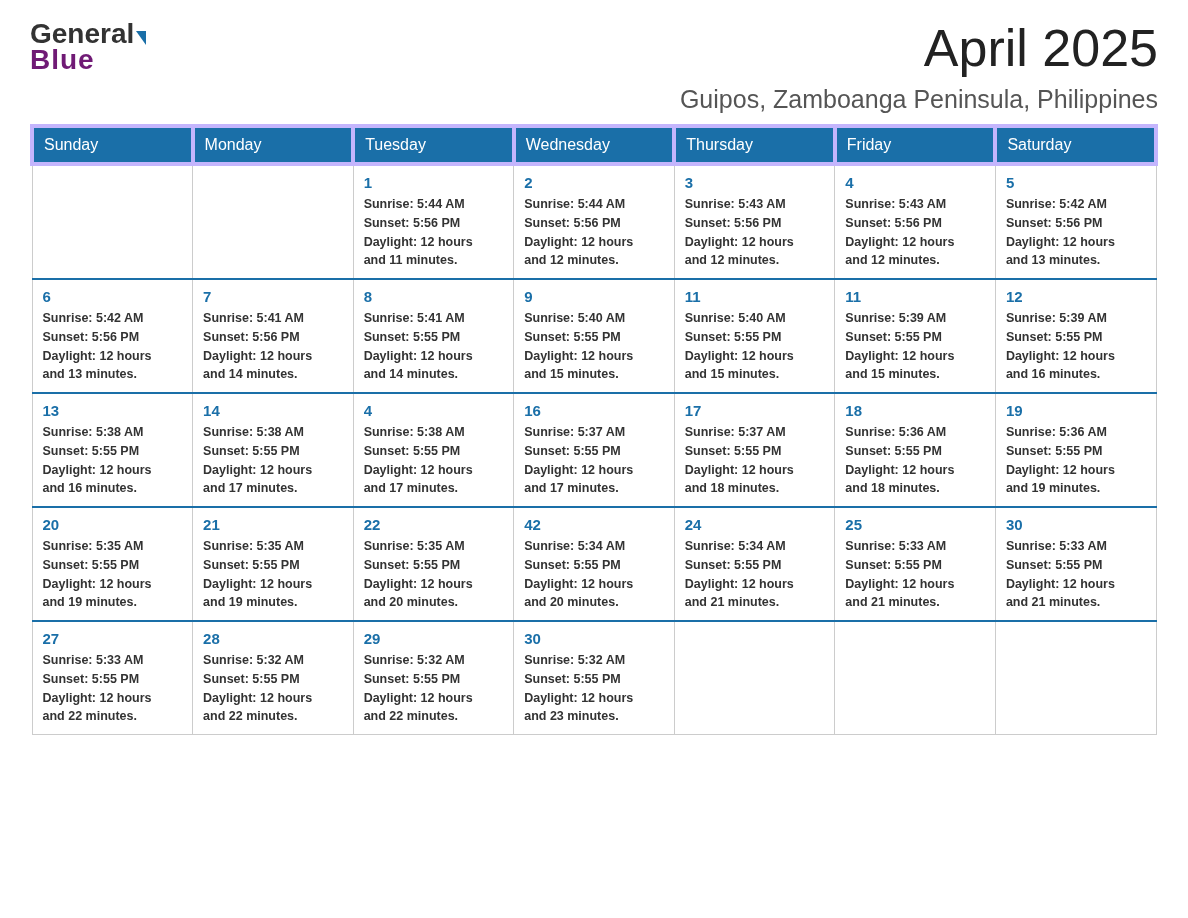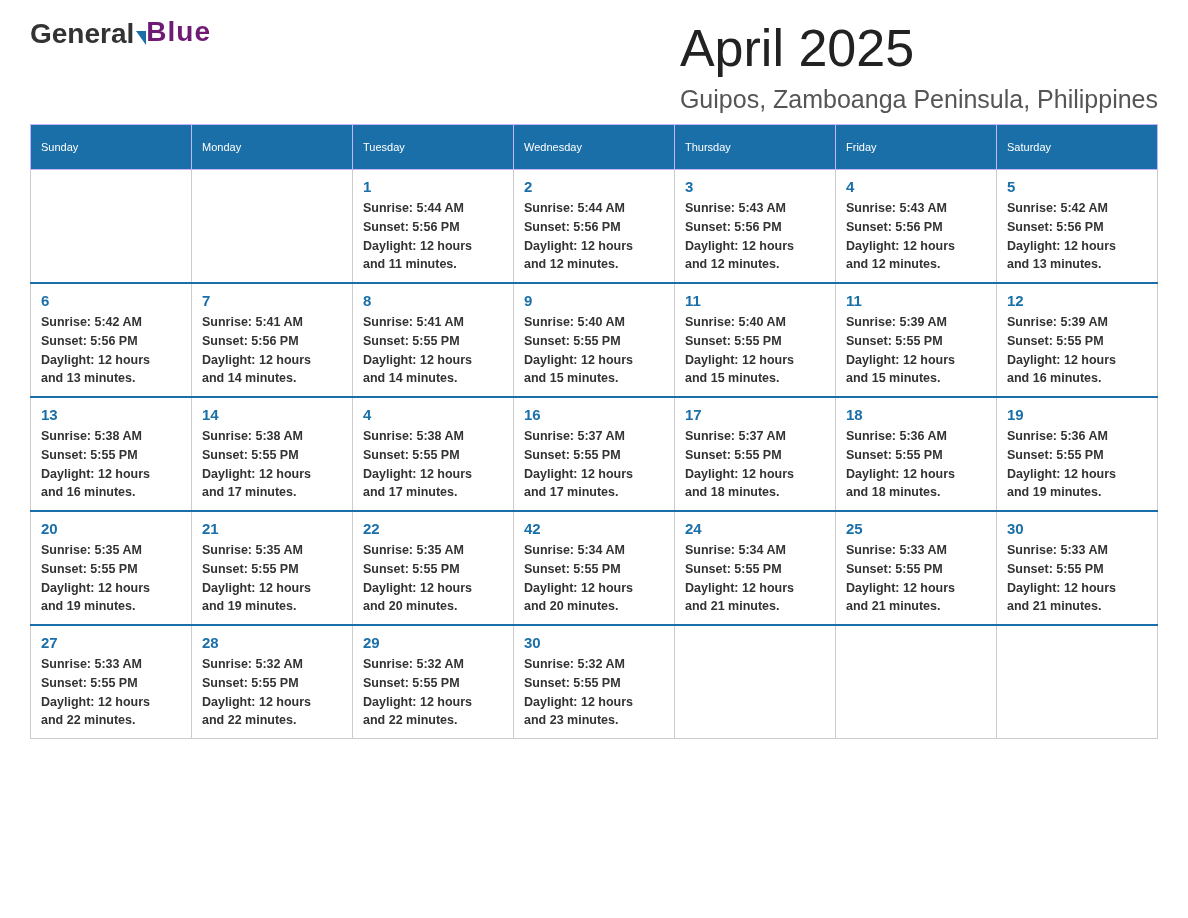--- a/index.html
+++ b/index.html
@@ -12,21 +12,21 @@
       padding: 20px 30px;
     }
     .header-area {
       display: flex;
       justify-content: space-between;
       align-items: flex-start;
       margin-bottom: 10px;
     }
     .logo-area {
       display: flex;
-      flex-direction: row;
+      flex-direction: column;
       align-items: flex-start;
     }
     .logo-text {
       display: flex;
       align-items: flex-end;
       font-size: 28px;
       font-weight: bold;
       color: #333;
       line-height: 1;
     }
@@ -41,20 +41,21 @@
       margin-left: 2px;
     }
     .logo-underline {
       color: #701a75;
       font-size: 28px;
       font-weight: bold;
       margin-top: -4px;
       letter-spacing: 1px;
     }
     .title-area {
+      text-align: right;
     }
     .month-title {
       font-size: 52px;
       font-weight: normal;
       color: #222;
       line-height: 1.1;
     }
     .location-title {
       font-size: 25px;
       color: #555;
@@ -62,25 +63,25 @@
     }
     
     .calendar-table {
       width: 100%;
       border-collapse: collapse;
       margin-top: 10px;
     }
     .calendar-table th {
       background-color: #1a6fa8;
       color: #fff;
-      font-size: 11px;
+      font-size: 16px;
       font-weight: normal;
-      padding: 16px 10px;
+      padding: 8px 10px;
       text-align: left;
-      border: 1px solid #c4b5fd;
+      border: 4px solid #c4b5fd;
     }
     .calendar-table td {
       vertical-align: top;
       padding: 8px 10px;
       border: 1px solid #ccc;
       width: calc(100% / 7);
       min-height: 100px;
       font-size: 13px;
       color: #333;
     }

